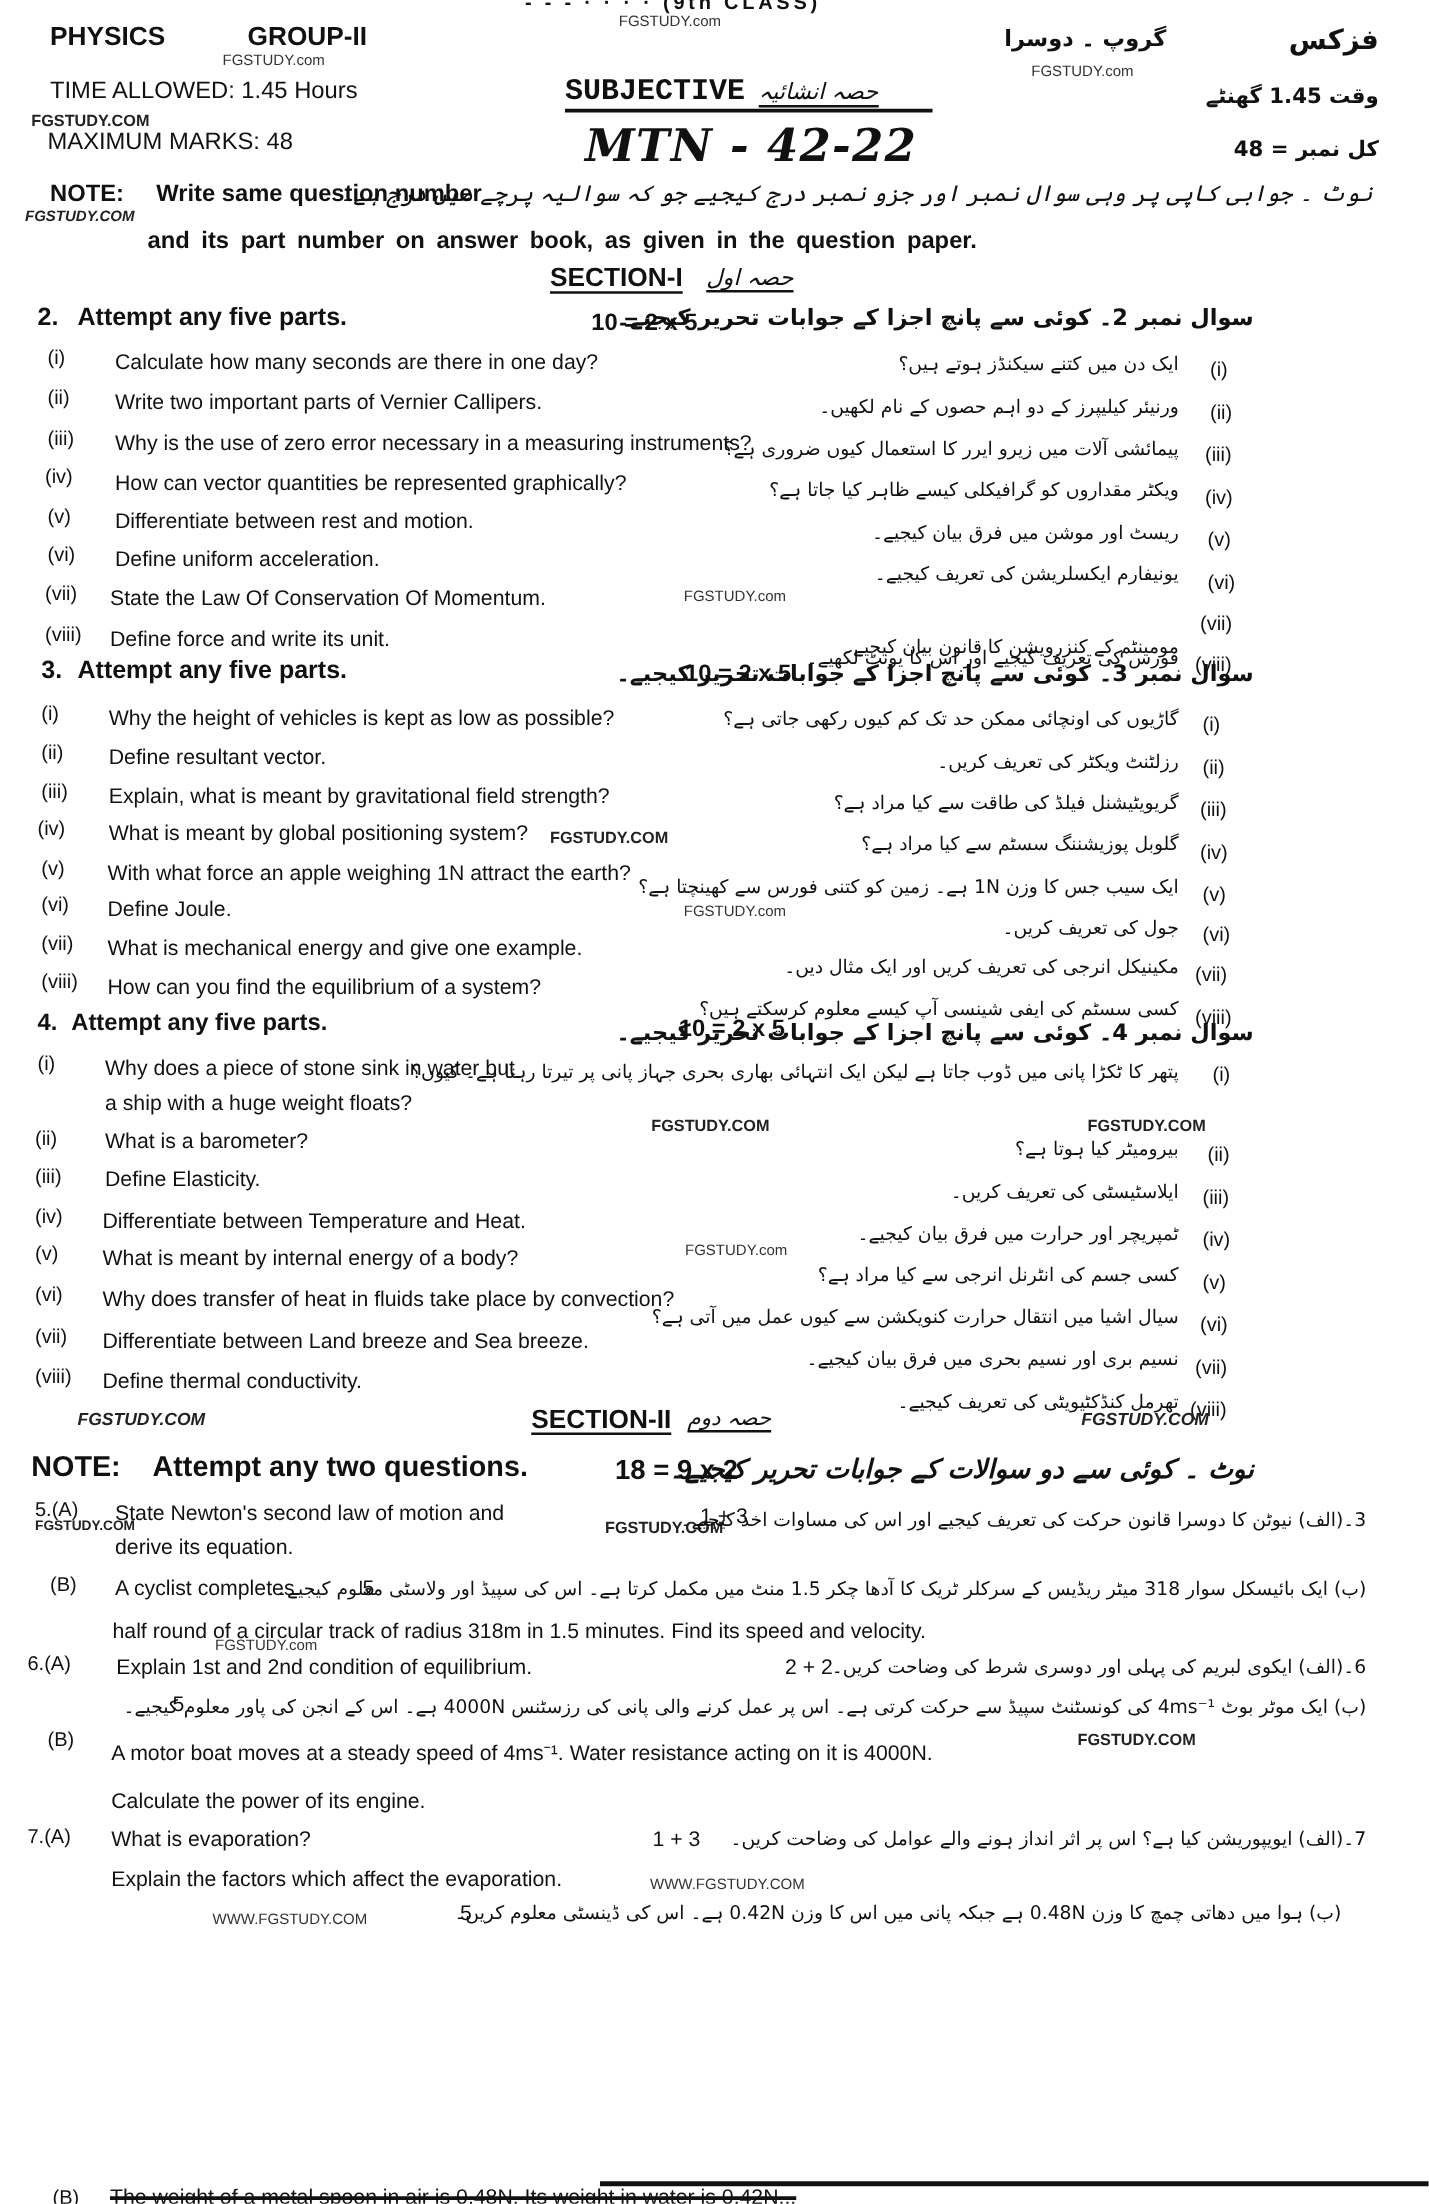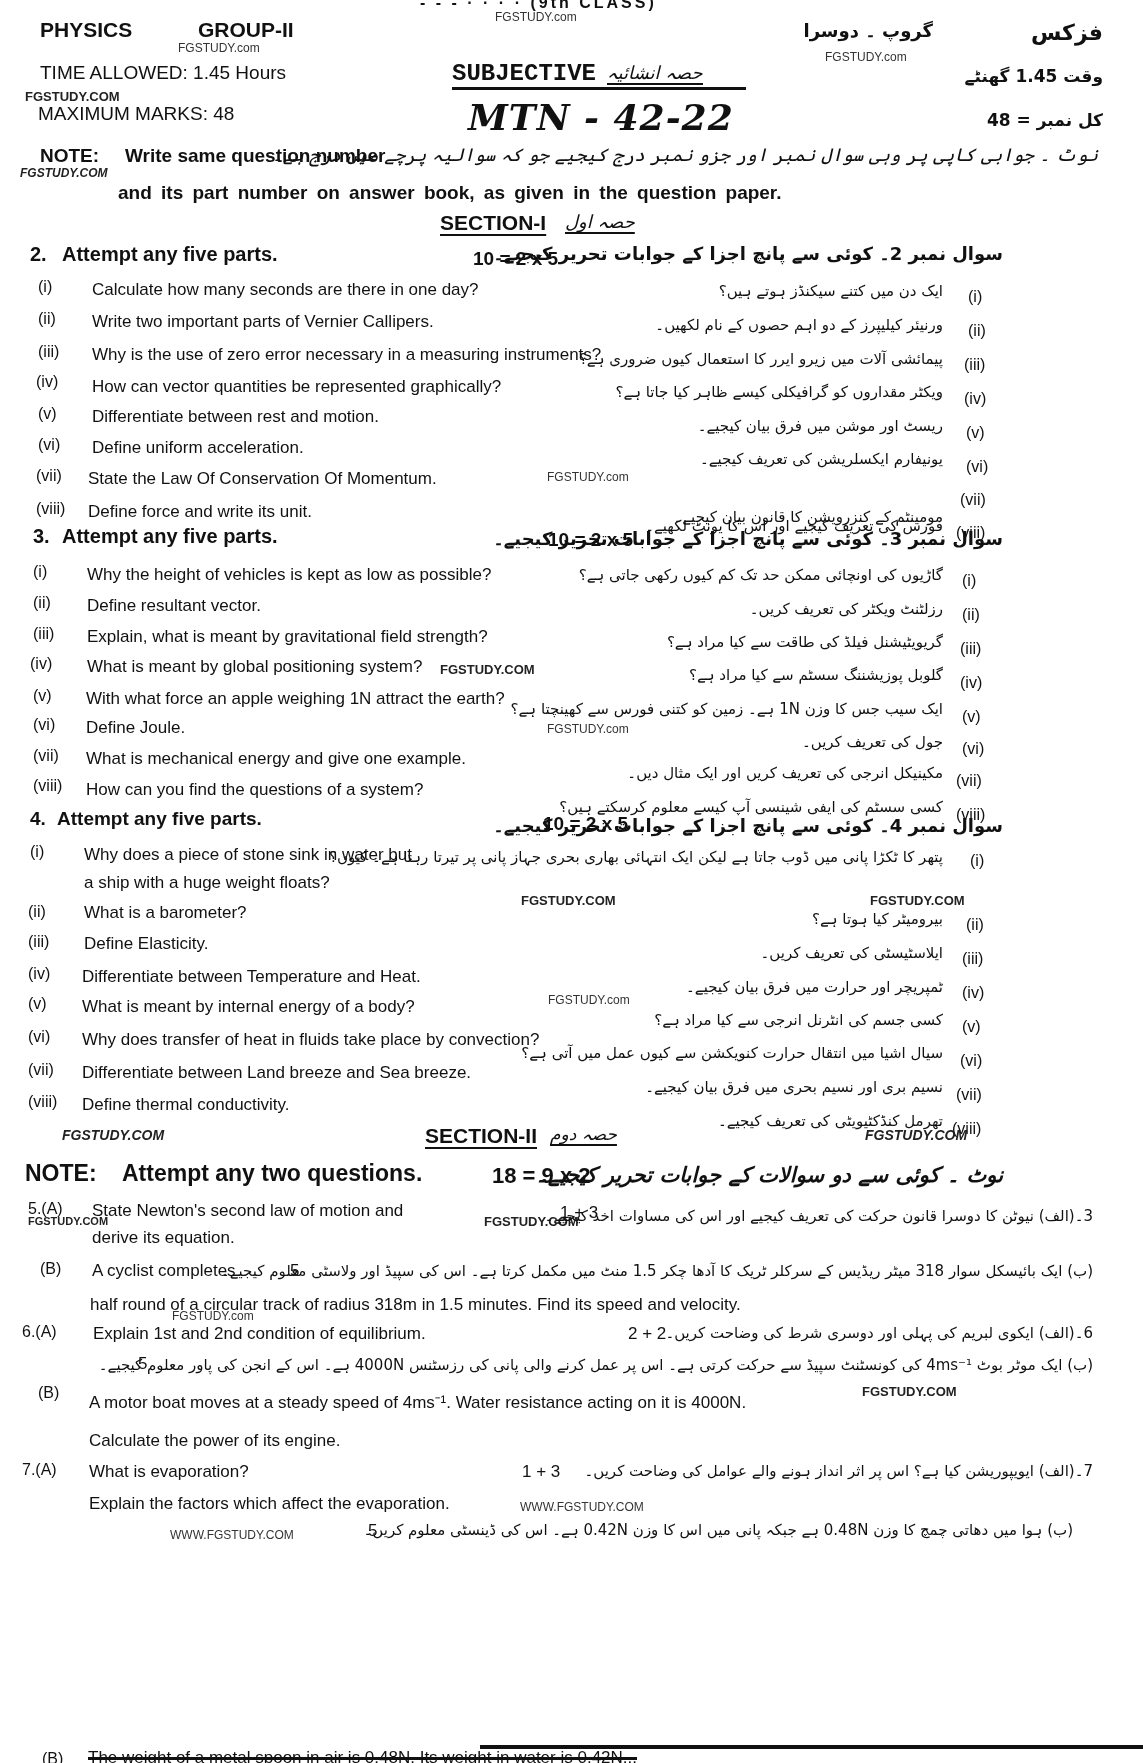--- a/index.html
+++ b/index.html
@@ -145,21 +145,21 @@
   <div class="abs wm" style="left:547px;top:722px;">FGSTUDY.com</div>
   <div class="abs ur urq" style="right:200px;top:733px;">جول کی تعریف کریں۔</div>
   <div class="abs rnum" style="left:962px;top:740px;">(vi)</div>
 
   <div class="abs num" style="left:33px;top:747px;">(vii)</div>
   <div class="abs q" style="left:86px;top:749px;">What is mechanical energy and give one example.</div>
   <div class="abs ur urq" style="right:200px;top:764px;">مکینیکل انرجی کی تعریف کریں اور ایک مثال دیں۔</div>
   <div class="abs rnum" style="left:956px;top:772px;">(vii)</div>
 
   <div class="abs num" style="left:33px;top:777px;">(viii)</div>
-  <div class="abs q" style="left:86px;top:780px;">How can you find the questions of a system?</div>
+  <div class="abs q" style="left:86px;top:780px;">How can you find the equilibrium of a system?</div>
   <div class="abs ur urq" style="right:200px;top:798px;">کسی سسٹم کی ایفی شینسی آپ کیسے معلوم کرسکتے ہیں؟</div>
   <div class="abs rnum" style="left:956px;top:806px;">(viii)</div>
 </div>
 
 <div class="abs qhead" style="left:30px;top:808px;font-size:19px;">4.</div>
 <div class="abs qhead" style="left:57px;top:808px;font-size:19px;">Attempt any five parts.</div>
 <div class="abs marks" style="left:543px;top:813px;font-size:19px;">10 = 2 x 5</div>
 <div class="abs ur urhead" style="right:140px;top:815px;">سوال نمبر 4۔ کوئی سے پانچ اجزا کے جوابات تحریر کیجیے۔</div>
 
 <div>

